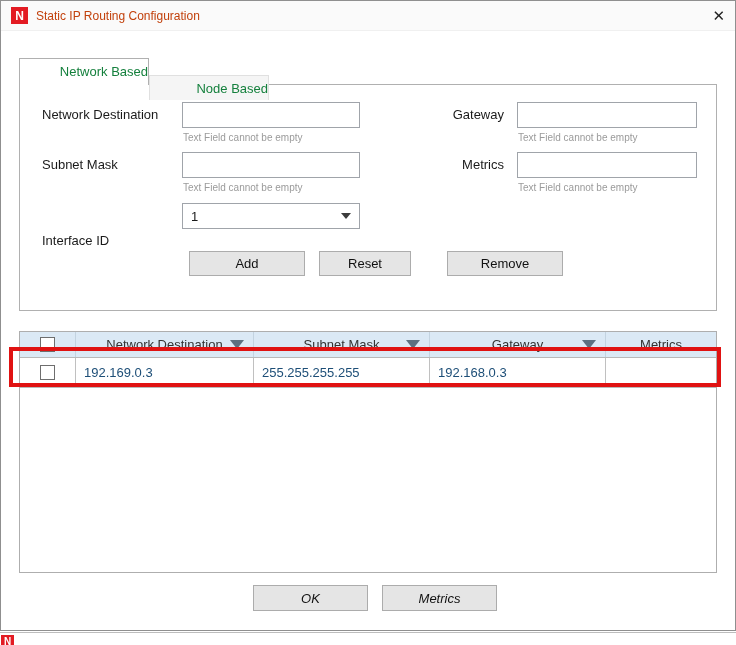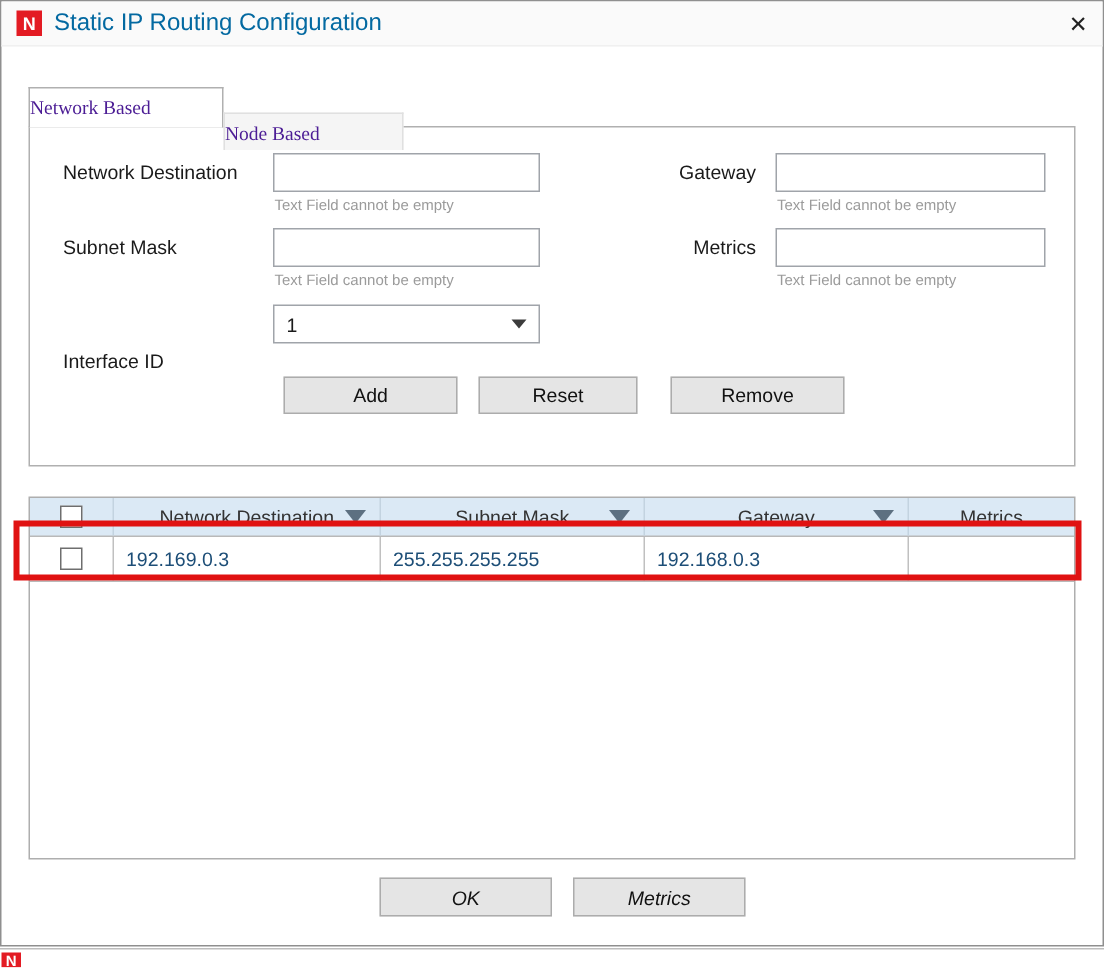--- a/index.html
+++ b/index.html
@@ -4,25 +4,25 @@
 <style>
   * { margin:0; padding:0; box-sizing:border-box; }
   html,body { width:736px; height:645px; background:#fff; font-family:"Liberation Sans", sans-serif; }
   .screen { position:relative; width:736px; height:645px; overflow:hidden; background:#fff; }
 
   .dialog { position:absolute; left:0; top:0; width:736px; height:631px; background:#fff; border:1px solid #8f8f8f; }
 
   
   .titlebar { display:flex; align-items:center; height:30px; padding:0 10px; background:#fafafa; border-bottom:1px solid #f0f0f0; }
   .ni-icon { width:17px; height:17px; background:#e31b23; color:#fff; font-weight:bold; font-size:12px; display:flex; align-items:center; justify-content:center; margin-right:8px; flex:0 0 auto; }
-  .title { font-size:16px; color:#0369a1; }
+  .title { font-size:12px; color:#c2410c; }
   .close { margin-left:auto; font-size:15px; color:#222; width:26px; text-align:right; cursor:default; }
 
   
-  .tab { position:absolute; text-align:left; font-size:13px; color:#4c1d95; z-index:3;font-family:Liberation Serif, serif; }
+  .tab { position:absolute; text-align:right; font-size:13px; color:#15803d; z-index:3; }
   .tab.active { left:18px; top:57px; width:130px; height:27px; line-height:26px; background:#fff; border:1px solid #b0b0b0; border-bottom:none; }
   .tab.inactive { left:148px; top:58px; width:120px; height:25px; line-height:25px; background:#f5f5f5; border:1px solid #e0e0e0; border-bottom:none;margin-top:16px; }
 
   
   .groupbox { position:absolute; left:18px; top:83px; width:698px; height:227px; border:1px solid #b0b0b0; background:#fff; z-index:1; }
   .lbl { position:absolute; height:26px; line-height:26px; font-size:13px; color:#1a1a1a; white-space:nowrap; }
   .lbl.right { text-align:right; }
   .field { position:absolute; height:26px; border:1px solid #a0a4aa; background:#fff; font-size:13px; padding:0 6px; font-family:inherit; }
   .helper { position:absolute; font-size:10px; color:#9b9b9b; white-space:nowrap; }
   .combo { position:absolute; height:26px; border:1px solid #a0a4aa; background:#fff; display:flex; align-items:center; padding:0 8px; }
@@ -91,21 +91,21 @@
       <input class="field" style="left: 497px; top: 67px; width: 180px;" value="">
       <div class="helper" style="left:498px; top:97px;">Text Field cannot be empty</div>
 
       <div class="lbl" style="left:22px; top:118px;margin-top:25px;">Interface ID</div>
       <div class="combo" style="left:162px; top:118px; width:178px;">
         <span class="combo-value">1</span>
         <span class="combo-arrow"></span>
       </div>
 
       <button class="gbtn" style="left:169px; top:166px; width:116px;">Add</button>
-      <button class="gbtn" style="left:299px; top:166px; width:106px;">Reset</button>
+      <button class="gbtn" style="left:299px; top:166px; width:92px;">Reset</button>
       <button class="gbtn" style="left:427px; top:166px; width:116px;">Remove</button>
     </div>
 
     <div class="table">
       <div class="thead">
         <div class="th col-cb">
           <span class="checkbox"></span>
         </div>
         <div class="th col-1">
           <span>Network Destination</span>

